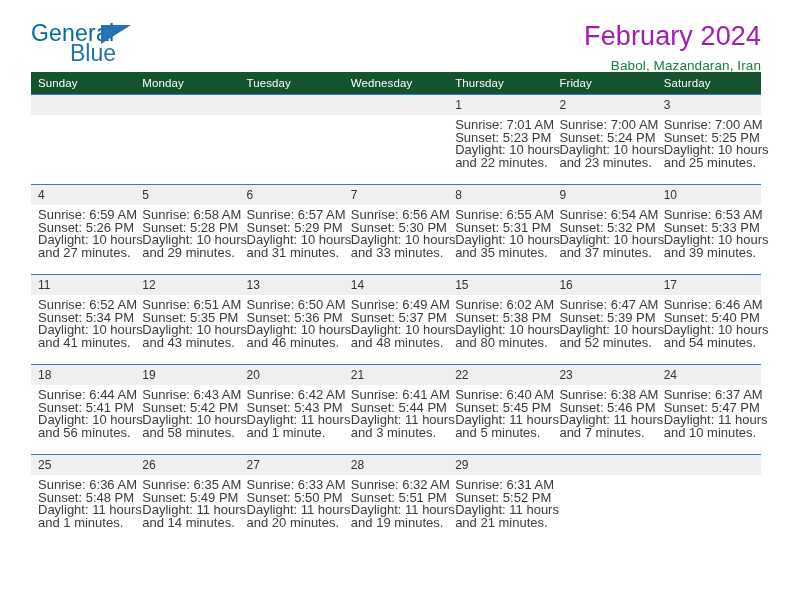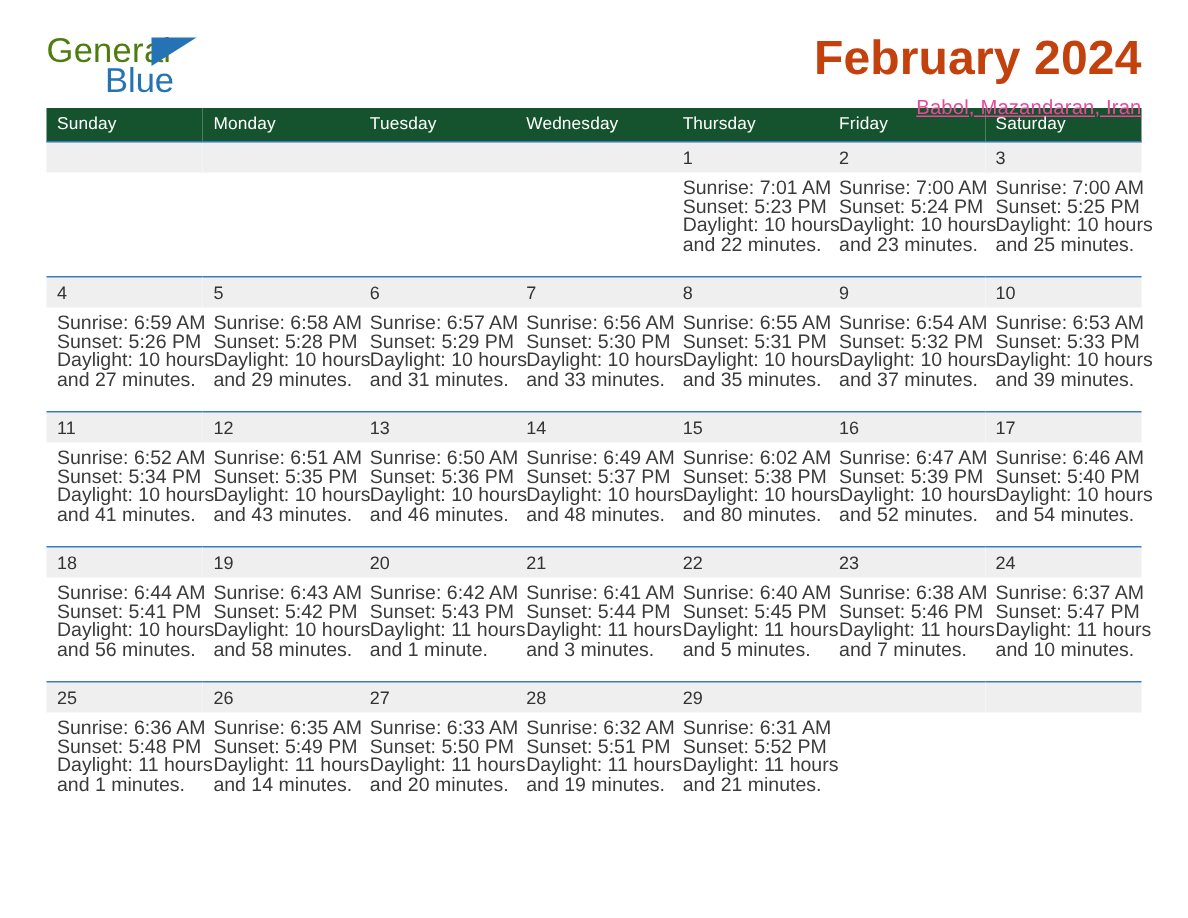--- a/index.html
+++ b/index.html
@@ -36,21 +36,21 @@
     width: 120px;
     height: 48px;
     line-height: 1;
   }
   .logo-general {
     position: absolute;
     left: 0;
     top: 0;
     font-size: 23px;
     letter-spacing: .2px;
-    color: #4d7c0f;
+    color: #0369a1;
     font-family: "Liberation Sans", sans-serif;
     text-align: right;
   }
   .logo-triangle {
     position: absolute;
     left: 70px;
     top: 3px;
     width: 0;
     height: 0;
     border-left: 30px solid #2573b5;
@@ -62,32 +62,31 @@
     top: 20px;
     font-size: 23px;
     color: #2573b5;
     font-family: "Liberation Sans", sans-serif;
     margin-left: 10px;
   }
   .title-block {
     text-align: right;
   }
   .cal-title {
-    font-size: 32px;
-    color: #c2410c;
+    font-size: 27px;
+    color: #a21caf;
     line-height: 1.05;
-    font-weight: bold;
+    font-weight: normal;
     letter-spacing: .1px;
   }
   .cal-subtitle {
     font-size: 13.5px;
-    color: #ec4899;
+    color: #15803d;
     margin-top: 8px;
     letter-spacing: .1px;
-    text-decoration: underline;
   }
 
   
   .calendar {
     width: 730px;
     border-collapse: collapse;
     table-layout: fixed;
   }
   .calendar th {
     background: #14532d;

